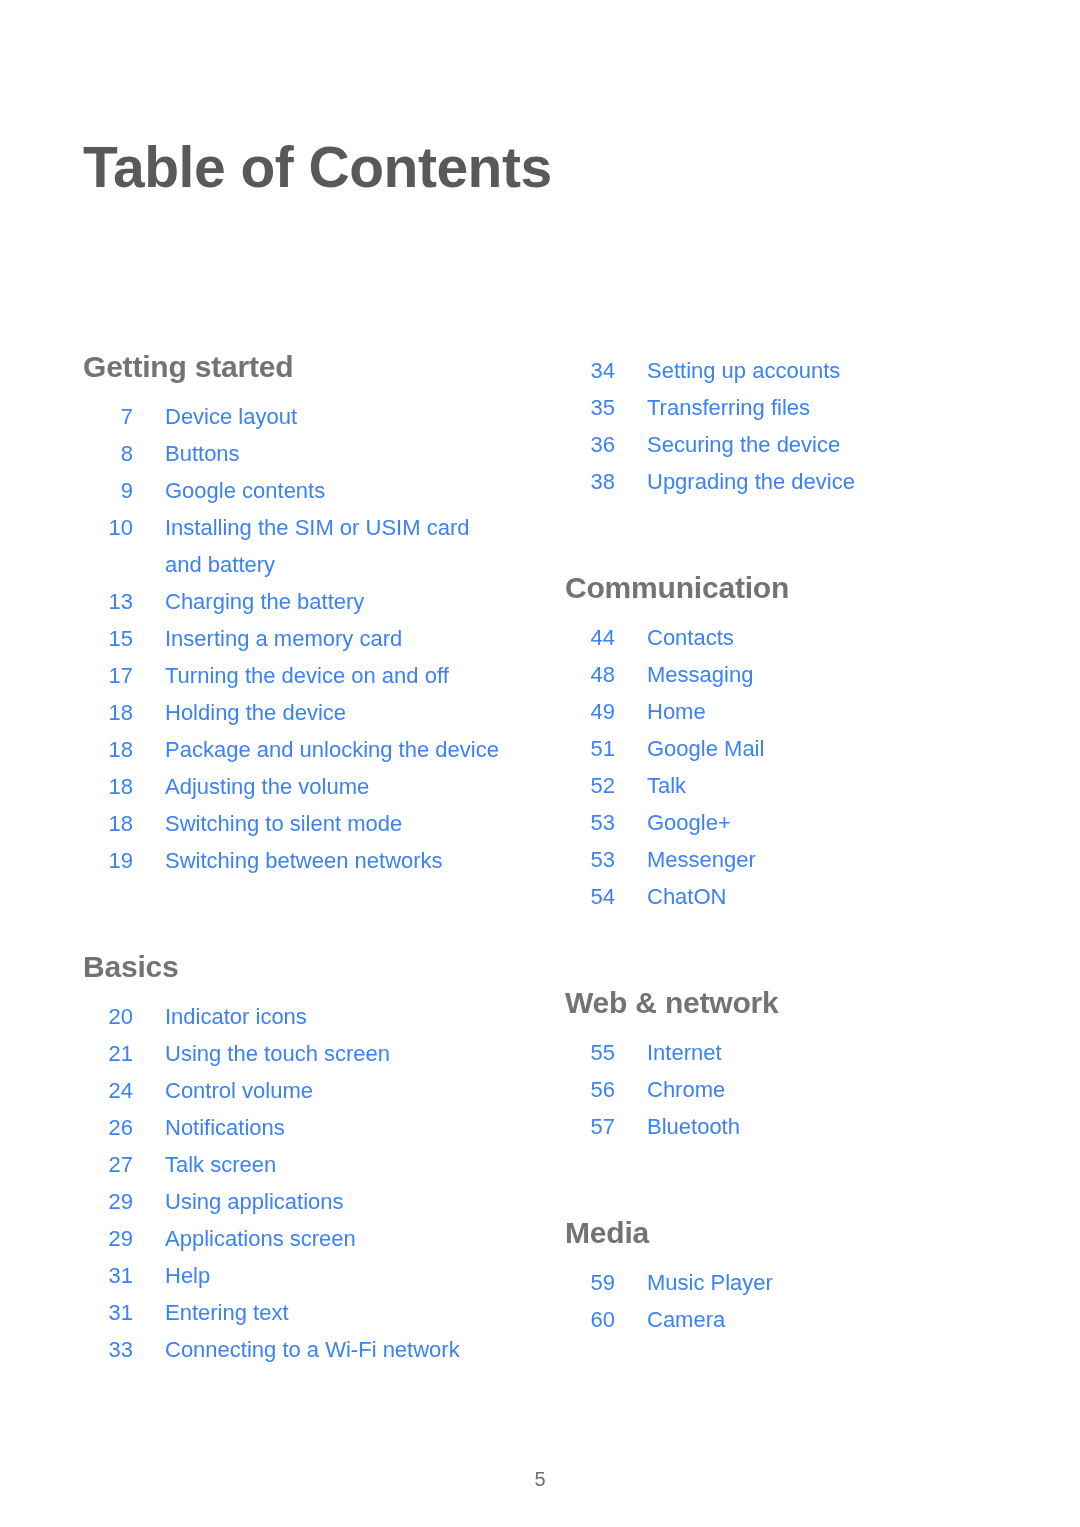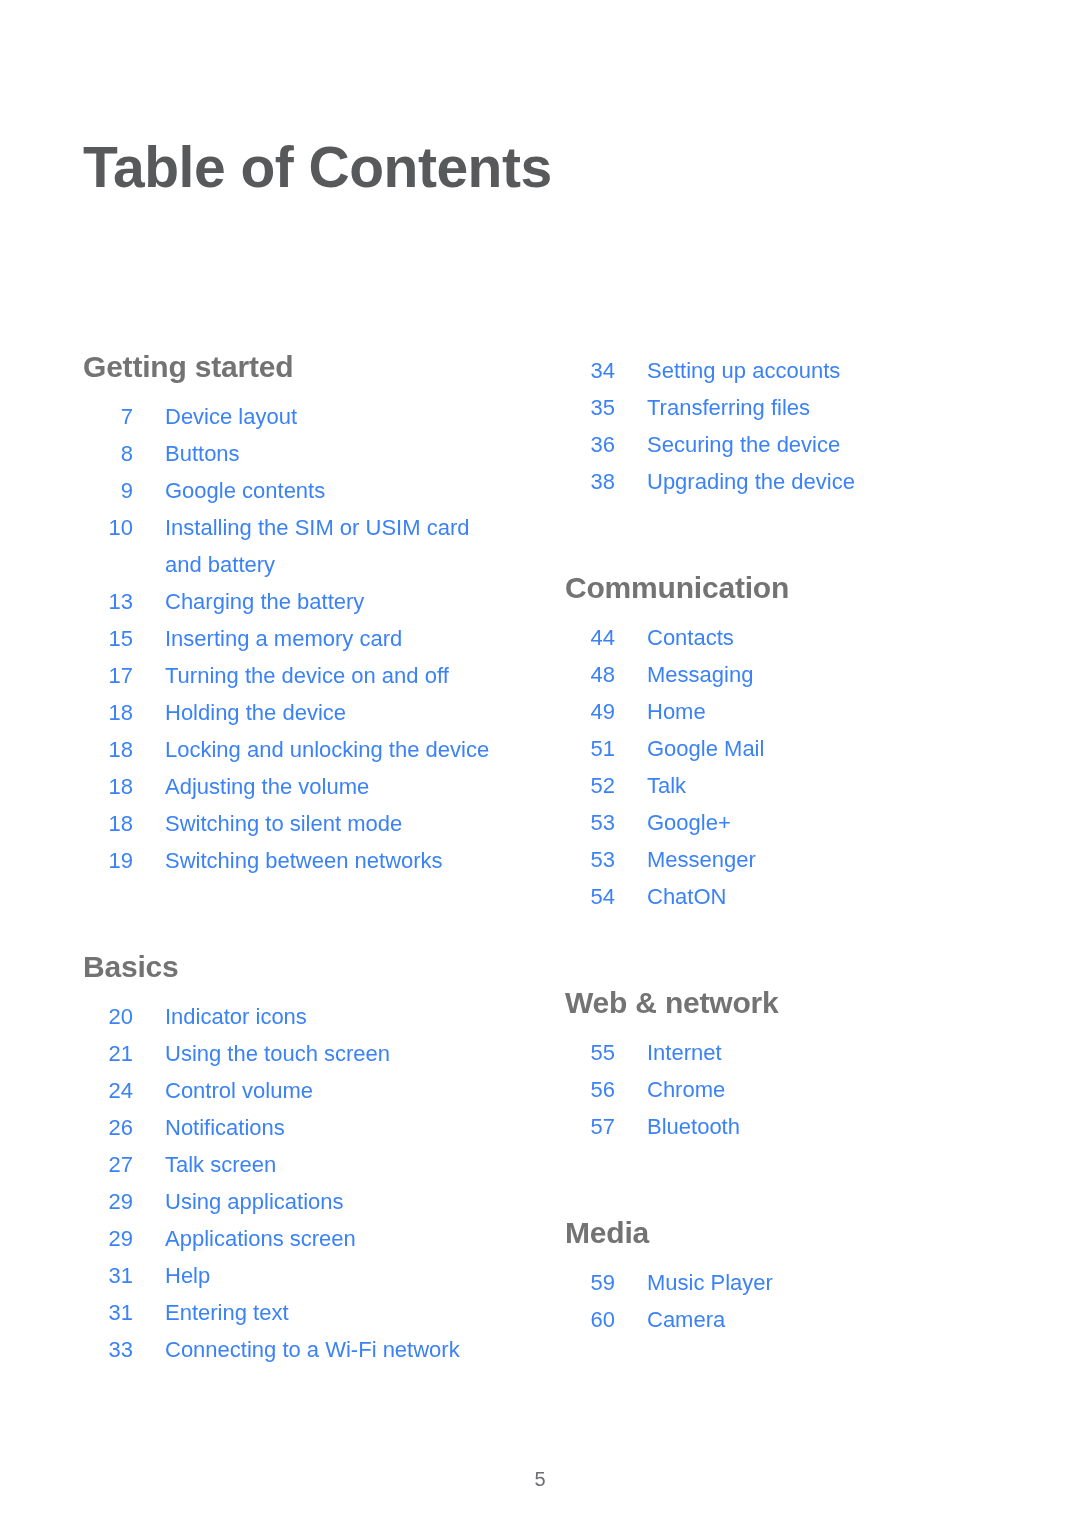--- a/index.html
+++ b/index.html
@@ -138,21 +138,21 @@
             <div class="entry">
               <span class="entry-page">17</span>
               <span class="entry-label">Turning the device on and off</span>
             </div>
             <div class="entry">
               <span class="entry-page">18</span>
               <span class="entry-label">Holding the device</span>
             </div>
             <div class="entry">
               <span class="entry-page">18</span>
-              <span class="entry-label">Locking and unlocking the device</span>
+              <span class="entry-label">Package and unlocking the device</span>
             </div>
             <div class="entry">
               <span class="entry-page">18</span>
               <span class="entry-label">Adjusting the volume</span>
             </div>
             <div class="entry">
               <span class="entry-page">18</span>
               <span class="entry-label">Switching to silent mode</span>
             </div>
             <div class="entry">

